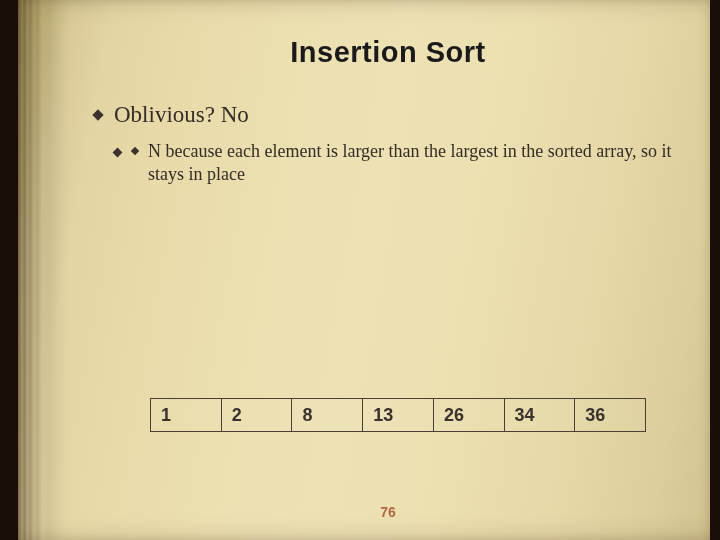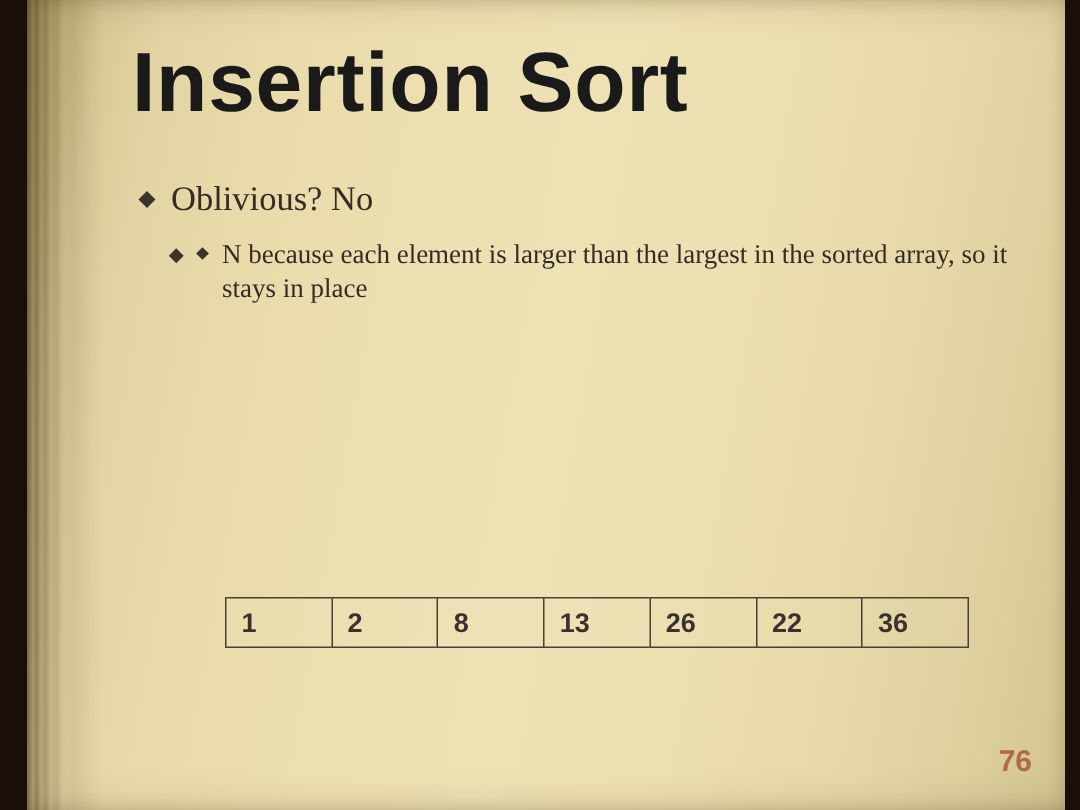--- a/index.html
+++ b/index.html
@@ -62,24 +62,25 @@
       );
   }
   .content {
     position: absolute;
     left: 70px;
     right: 22px;
     top: 0;
     bottom: 0;
   }
   .title {
+    text-align: center;
     font-weight: 700;
-    font-size: 56px;
+    font-size: 29px;
     color: #1a1a1a;
-    margin-top: 22px;
+    margin-top: 36px;
     letter-spacing: 0.5px;
   }
   ul.bullets {
     list-style: none;
     margin: 32px 10px 0 6px;
     padding: 0;
     color: #332c27;
   }
   ul.bullets li {
     position: relative;
@@ -162,22 +163,22 @@
     background: rgba(255,255,255,0.03);
   }
   .array-row .cell:last-child {
     border-right: 1px solid #4a3f36;
   }
   .pagenum {
     position: absolute;
     bottom: 20px;
     left: 0;
     right: 0;
-    text-align: right;
-    font-size: 20px;
+    text-align: center;
+    font-size: 14px;
     font-weight: 600;
     color: #b06a45;
   }
 </style>
 </head>
 <body>
 
 <div class="stage">
   <div class="book">
     <div class="spine"></div>
@@ -199,20 +200,20 @@
           </ul>
         </li>
       </ul>
 
       <div class="array-row">
         <div class="cell">1</div>
         <div class="cell">2</div>
         <div class="cell">8</div>
         <div class="cell">13</div>
         <div class="cell">26</div>
-        <div class="cell">22</div>
+        <div class="cell">34</div>
         <div class="cell">36</div>
       </div>
 
       <div class="pagenum">76</div>
     </div>
   </div>
 </div>
 
 </body></html>

